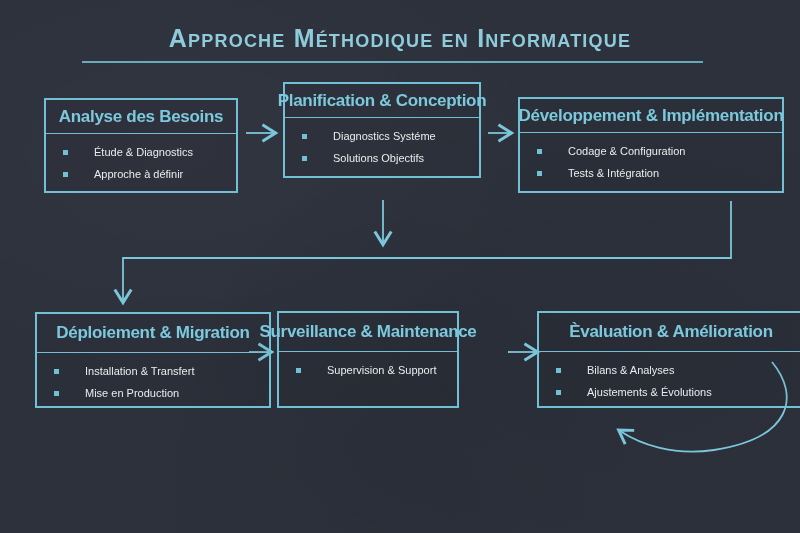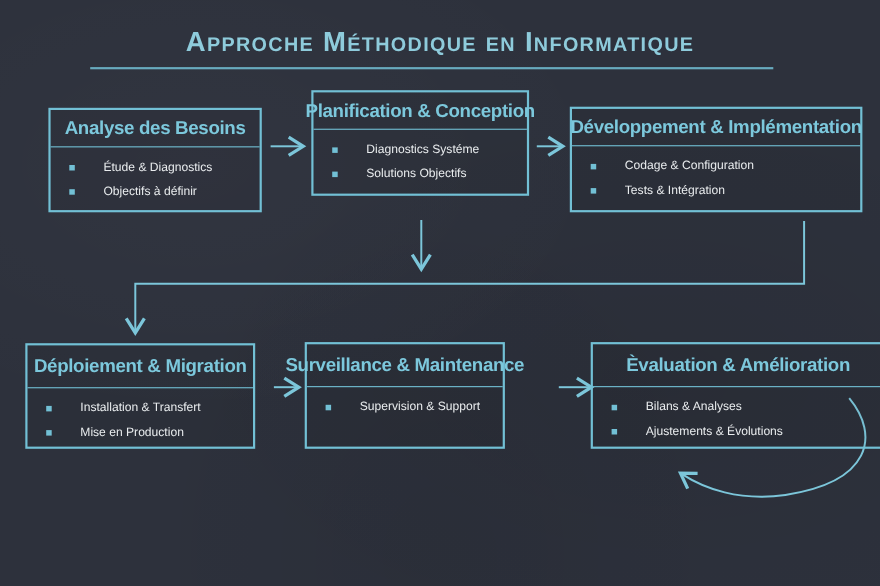--- a/index.html
+++ b/index.html
@@ -78,21 +78,21 @@
   <div class="box-header">
     <span class="t">Analyse des Besoins</span>
   </div>
   <div class="box-body">
     <div class="item">
       <span class="bullet"></span>
       <span>Étude &amp; Diagnostics</span>
     </div>
     <div class="item">
       <span class="bullet"></span>
-      <span>Objectifs à définir</span>
+      <span>Approche à définir</span>
     </div>
   </div>
 </div>
 
 <div class="stage-box" style="left:283px;top:82px;width:198px;height:96px">
   <div class="box-header">
     <span class="t">Planification &amp; Conception</span>
   </div>
   <div class="box-body">
     <div class="item">
@@ -115,21 +115,21 @@
       <span class="bullet"></span>
       <span>Codage &amp; Configuration</span>
     </div>
     <div class="item">
       <span class="bullet"></span>
       <span>Tests &amp; Intégration</span>
     </div>
   </div>
 </div>
 
-<div class="stage-box row2" style="left:23px;top:312px;width:209px;height:96px">
+<div class="stage-box row2" style="left:35px;top:312px;width:236px;height:96px">
   <div class="box-header">
     <span class="t">Déploiement &amp; Migration</span>
   </div>
   <div class="box-body">
     <div class="item">
       <span class="bullet"></span>
       <span>Installation &amp; Transfert</span>
     </div>
     <div class="item">
       <span class="bullet"></span>

